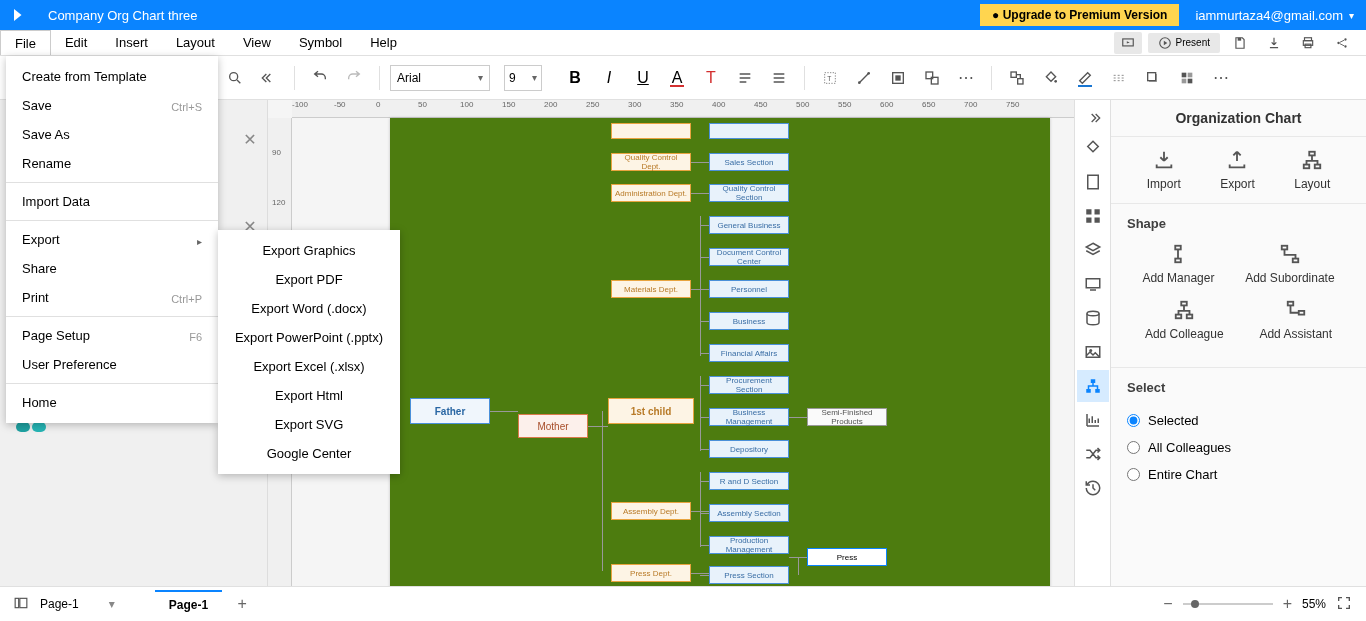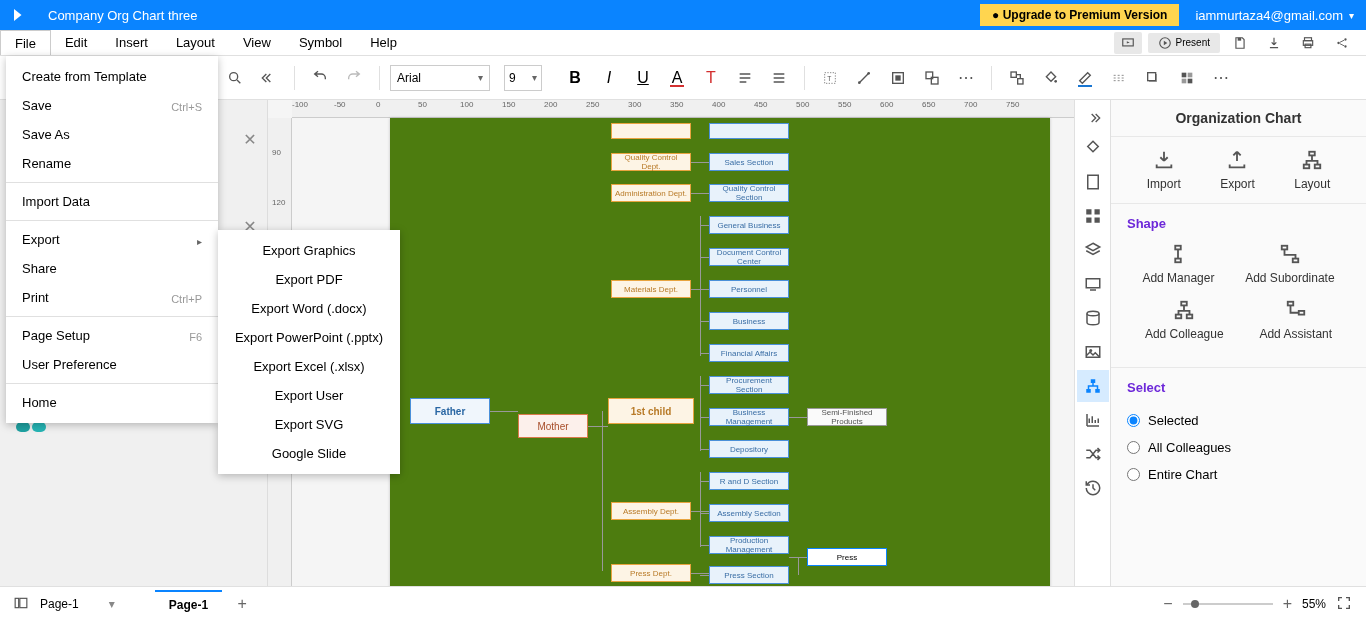--- a/index.html
+++ b/index.html
@@ -87,21 +87,21 @@
 .right-vtoolbar .vbtn.active { background: #d6ebff; color: #0a84ff; }
 .right-vtoolbar .expand { height: 24px; }
 
 
 .right-panel { width: 256px; background: #fafafa; border-left: 1px solid #e0e0e0; display: flex; flex-direction: column; font-size: 13px; overflow: hidden; }
 .rp-title { text-align: center; padding: 10px 0; font-weight: bold; font-size: 14px; color: #333; border-bottom: 1px solid #e8e8e8; }
 .rp-section { padding: 12px 16px; border-bottom: 1px solid #e8e8e8; }
 .rp-btn-row { display: flex; justify-content: space-around; }
 .rp-iconbtn { display: flex; flex-direction: column; align-items: center; gap: 6px; font-size: 12px; color: #333; cursor: pointer; }
 .rp-iconbtn .icon { width: 22px; height: 22px; color: #555; }
-.rp-section-title { font-weight: bold; margin-bottom: 12px; color: #6d28d9; }
+.rp-section-title { font-weight: bold; margin-bottom: 12px; color: #404040; }
 .rp-shape-row { display: flex; justify-content: space-around; margin-bottom: 14px; }
 .rp-radio { display: flex; align-items: center; gap: 8px; padding: 6px 0; }
 .rp-radio input { accent-color: #0a84ff; }
 
 
 .bottom-bar { position: absolute; left: 0; right: 0; bottom: 0; height: 35px; background: #fff; border-top: 1px solid #e0e0e0; display: flex; align-items: center; font-size: 12px; }
 .bottom-left { display: flex; align-items: center; gap: 10px; padding-left: 12px; }
 .page-dropdown { display: flex; align-items: center; gap: 30px; border: none; }
 .page-dropdown::after { content: '▾'; color: #888; }
 .page-tab { padding: 6px 14px; font-weight: bold; border-top: 2px solid transparent; }
@@ -221,23 +221,23 @@
       <span>Home</span>
     </div>
 </div>
 
 <div class="export-submenu">
   <div class="item">Export Graphics</div>
   <div class="item">Export PDF</div>
   <div class="item">Export Word (.docx)</div>
   <div class="item">Export PowerPoint (.pptx)</div>
   <div class="item">Export Excel (.xlsx)</div>
-  <div class="item">Export User</div>
+  <div class="item">Export Html</div>
   <div class="item">Export SVG</div>
-  <div class="item">Google Slide</div>
+  <div class="item">Google Center</div>
 </div>
 
 <div class="toolbar">
   <div style="width:208px"></div>
   <div class="tb-btn">
       <svg viewBox="0 0 24 24">
         <circle cx="10" cy="10" r="6" stroke="#555" fill="none" stroke-width="2"></circle>
         <path d="M15 15l5 5" stroke="#555" stroke-width="2"></path>
       </svg>
     </div>

